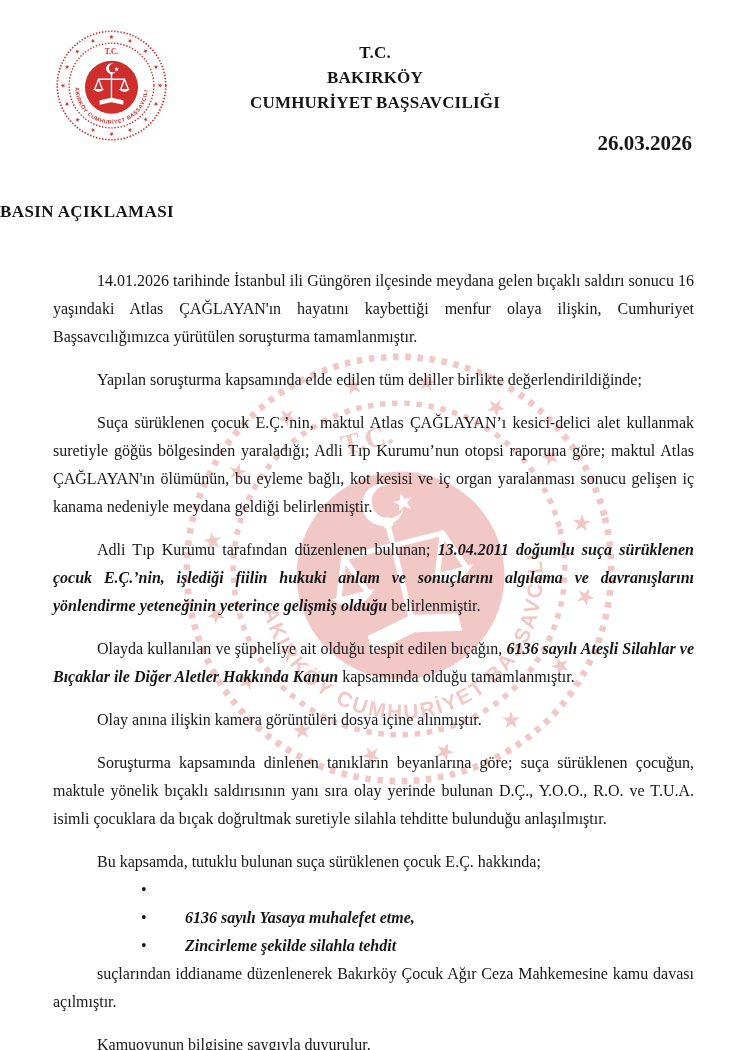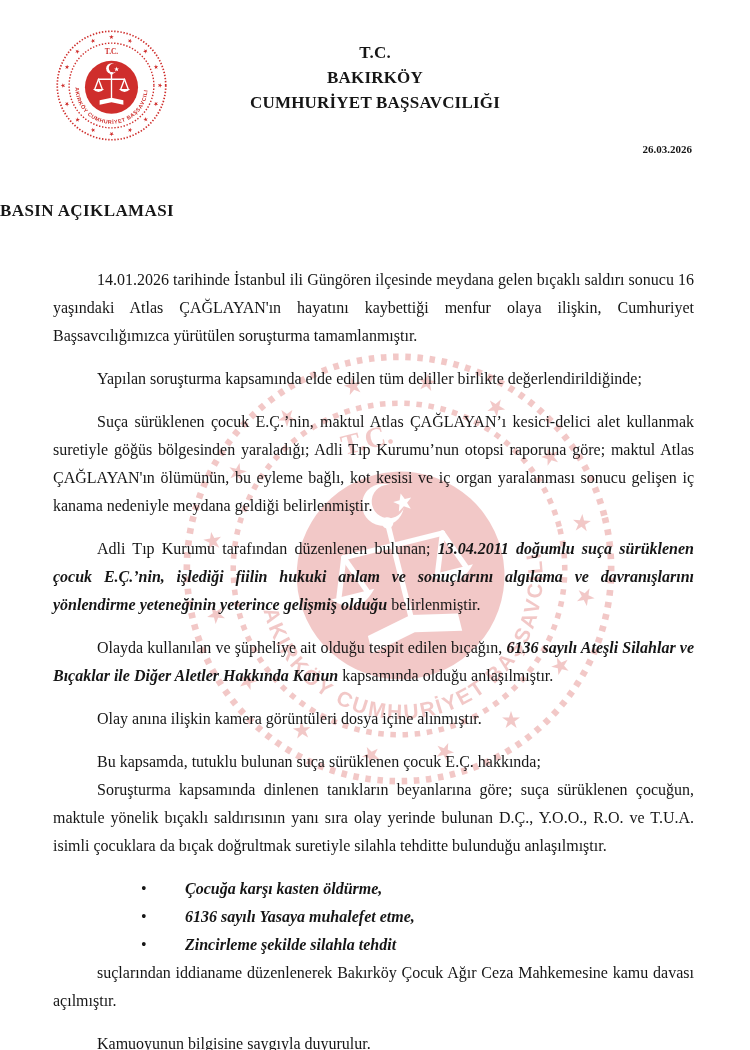--- a/index.html
+++ b/index.html
@@ -33,24 +33,24 @@
 
   .header {
     padding-top:40px;
     text-align:center;
     font-weight:bold;
     font-size:17px;
     line-height:25px;
     letter-spacing:0.2px;
   }
   .date-row {
-    margin:28px 58px 0 0;
+    margin:16px 58px 0 0;
     text-align:right;
     font-weight:bold;
-    font-size:11px;
+    font-size:21px;
   }
   .title {
     margin-top:46px;
     text-align:left;
     font-weight:bold;
     font-size:17px;
     letter-spacing:0.4px;
   }
   .content {
     margin:45px 56px 3px 53px;
@@ -145,27 +145,26 @@
     <div class="date-row">26.03.2026</div>
 
     <div class="title">BASIN AÇIKLAMASI</div>
 
     <div class="content">
       <div>
           <p class="para"><span>14.01.2026 tarihinde İstanbul ili Güngören ilçesinde meydana gelen bıçaklı saldırı sonucu 16 yaşındaki Atlas ÇAĞLAYAN'ın hayatını kaybettiği menfur olaya ilişkin, Cumhuriyet Başsavcılığımızca yürütülen soruşturma tamamlanmıştır.</span></p>
           <p class="para"><span>Yapılan soruşturma kapsamında elde edilen tüm deliller birlikte değerlendirildiğinde;</span></p>
           <p class="para"><span>Suça sürüklenen çocuk E.Ç.’nin, maktul Atlas ÇAĞLAYAN’ı kesici-delici alet kullanmak suretiyle göğüs bölgesinden yaraladığı; Adli Tıp Kurumu’nun otopsi raporuna göre; maktul Atlas ÇAĞLAYAN'ın ölümünün, bu eyleme bağlı, kot kesisi ve iç organ yaralanması sonucu gelişen iç kanama nedeniyle meydana geldiği belirlenmiştir.</span></p>
           <p class="para"><span>Adli Tıp Kurumu tarafından düzenlenen bulunan; </span><span class="bi">13.04.2011 doğumlu suça sürüklenen çocuk E.Ç.’nin, işlediği fiilin hukuki anlam ve sonuçlarını algılama ve davranışlarını yönlendirme yeteneğinin yeterince gelişmiş olduğu</span><span> belirlenmiştir.</span></p>
-          <p class="para"><span>Olayda kullanılan ve şüpheliye ait olduğu tespit edilen bıçağın, </span><span class="bi">6136 sayılı Ateşli Silahlar ve Bıçaklar ile Diğer Aletler Hakkında Kanun</span><span> kapsamında olduğu anlaşılmıştır.</span></p>
+          <p class="para"><span>Olayda kullanılan ve şüpheliye ait olduğu tespit edilen bıçağın, </span><span class="bi">6136 sayılı Ateşli Silahlar ve Bıçaklar ile Diğer Aletler Hakkında Kanun</span><span> kapsamında olduğu tamamlanmıştır.</span></p>
           <p class="para"><span>Olay anına ilişkin kamera görüntüleri dosya içine alınmıştır.</span></p>
+          <p class="para"><span>Soruşturma kapsamında dinlenen tanıkların beyanlarına göre; suça sürüklenen çocuğun, maktule yönelik bıçaklı saldırısının yanı sıra olay yerinde bulunan D.Ç., Y.O.O., R.O. ve T.U.A. isimli çocuklara da bıçak doğrultmak suretiyle silahla tehditte bulunduğu anlaşılmıştır.</span></p>
           <p class="para tight"><span>Bu kapsamda, tutuklu bulunan suça sürüklenen çocuk E.Ç. hakkında;</span></p>
-          <p class="para"><span>Soruşturma kapsamında dinlenen tanıkların beyanlarına göre; suça sürüklenen çocuğun, maktule yönelik bıçaklı saldırısının yanı sıra olay yerinde bulunan D.Ç., Y.O.O., R.O. ve T.U.A. isimli çocuklara da bıçak doğrultmak suretiyle silahla tehditte bulunduğu anlaşılmıştır.</span></p>
           <div class="bullet-row">
             <span class="bullet-dot">•</span>
-            <span class="bullet-text"><span class="bi">Çocuğa karşı kasten öldürme,</span></span>
           </div>
           <div class="bullet-row">
             <span class="bullet-dot">•</span>
             <span class="bullet-text"><span class="bi">6136 sayılı Yasaya muhalefet etme,</span></span>
           </div>
           <div class="bullet-row">
             <span class="bullet-dot">•</span>
             <span class="bullet-text"><span class="bi">Zincirleme şekilde silahla tehdit</span></span>
           </div>
           <p class="para tight"><span>suçlarından iddianame düzenlenerek Bakırköy Çocuk Ağır Ceza Mahkemesine kamu davası açılmıştır.</span></p>

